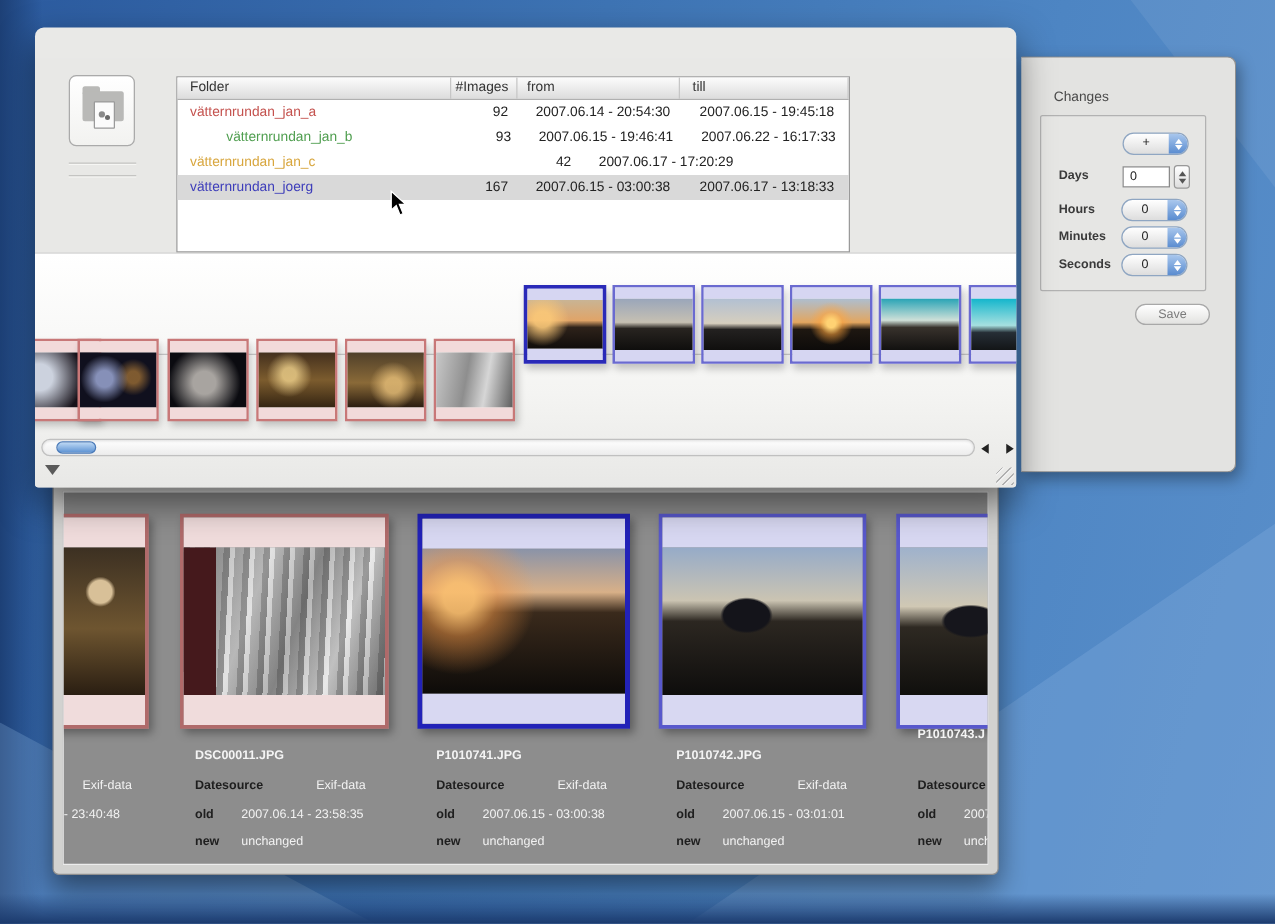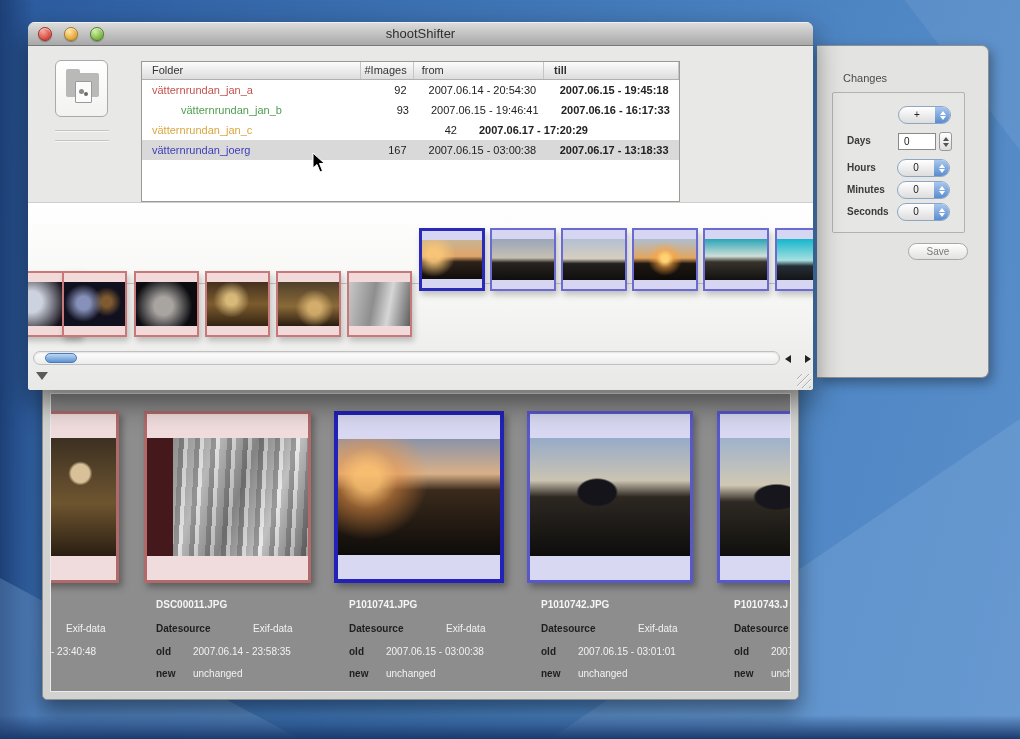--- a/index.html
+++ b/index.html
@@ -65,21 +65,21 @@
   .doc-dot1 { position:absolute; left:3px; top:7px; width:5px; height:5px; border-radius:50%; background:#8a8a8a; }
   .doc-dot2 { position:absolute; left:8px; top:10px; width:4px; height:4px; border-radius:50%; background:#6a6a6a; }
   .well-line { position:absolute; left:27px; width:54px; height:1px; background:#c4c4c2; box-shadow:0 1px 0 #f6f6f4; }
 
   .ftable { position:absolute; left:113px; top:14px; width:539px; height:141px; background:#fff; border:1px solid #9a9a9a; font-size:11px; }
   .thead { display:flex; height:18px; background:linear-gradient(#fcfcfc,#dcdcdc); border-bottom:1px solid #b0b0b0; color:#333; }
   .th { line-height:17px; border-right:1px solid #c6c6c6; overflow:hidden; white-space:nowrap; }
   .c-folder { width:259px; padding-left:10px; }
   .c-images { width:62px; text-align:right; padding-right:6px; }
   .c-from { width:154px; padding-left:8px; }
-  .c-till { width:159px; padding-left:10px;font-weight:bold; }
+  .c-till { width:159px; padding-left:10px; }
   .c-gutter { flex:1; border-right:none; }
   .trow { display:flex; height:20px; line-height:20px; color:#222; }
   .trow.sel { background:#d9d9d9; }
   .td { overflow:hidden; white-space:nowrap; }
   .td.c-from,.td.c-till { padding-left:16px; }
   .fname { text-decoration:none; }
   .fn-0 { color:#c4524e; } .fn-1 { color:#4f9e4f;padding-left:39px; } .fn-2 { color:#d8a63e; } .fn-3 { color:#3d3dba; }
 
   .strip-zone { position:absolute; left:0; top:181px; width:785px; height:187px; background:linear-gradient(#ffffff 0%,#f4f4f2 60%,#e8e8e6 100%); }
   .strip-line { position:absolute; left:0; top:80px; width:785px; height:1px; background:#c8c8c8; }
@@ -221,36 +221,30 @@
     <span class="dtxt dval" style="left:335px; top:274px;">unchanged</span>
 
     <span class="dtxt dfile" style="left:490px; top:205px;">P1010742.JPG</span>
     <span class="dtxt dlabel" style="left:490px; top:229px;">Datesource</span>
     <span class="dtxt dval" style="left:587px; top:229px;">Exif-data</span>
     <span class="dtxt dlabel" style="left:490px; top:252px;">old</span>
     <span class="dtxt dval" style="left:527px; top:252px;">2007.06.15 - 03:01:01</span>
     <span class="dtxt dlabel" style="left:490px; top:274px;">new</span>
     <span class="dtxt dval" style="left:527px; top:274px;">unchanged</span>
 
-    <span class="dtxt dfile" style="left:683px; top:205px;">P1010743.J</span>
+    <span class="dtxt dfile" style="left:683px; top:188px;">P1010743.J</span>
     <span class="dtxt dlabel" style="left:683px; top:229px;">Datesource</span>
     <span class="dtxt dlabel" style="left:683px; top:252px;">old</span>
     <span class="dtxt dval" style="left:720px; top:252px;">2007</span>
     <span class="dtxt dlabel" style="left:683px; top:274px;">new</span>
     <span class="dtxt dval" style="left:720px; top:274px;">unch</span>
   </div>
 </div>
 
 <div id="main-window">
-  <div class="titlebar">
-    <div class="tlight tl-red"></div>
-    <div class="tlight tl-yellow"></div>
-    <div class="tlight tl-green"></div>
-    <div class="title-text">shootShifter</div>
-  </div>
 
   <div class="gray-zone">
     <div class="icon-well">
       <div class="folder-tab"></div>
       <div class="folder-glyph"></div>
       <div class="doc-glyph">
         <div class="doc-dot1"></div>
           <div class="doc-dot2"></div>
       </div>
     </div>
@@ -268,21 +262,21 @@
       <div class="trow">
         <div class="td c-folder fname fn-0">vätternrundan_jan_a</div>
         <div class="td c-images">92</div>
         <div class="td c-from">2007.06.14 - 20:54:30</div>
         <div class="td c-till">2007.06.15 - 19:45:18</div>
       </div>
       <div class="trow">
         <div class="td c-folder fname fn-1">vätternrundan_jan_b</div>
         <div class="td c-images">93</div>
         <div class="td c-from">2007.06.15 - 19:46:41</div>
-        <div class="td c-till">2007.06.16 - 16:17:33</div>
+        <div class="td c-till">2007.06.22 - 16:17:33</div>
       </div>
       <div class="trow">
         <div class="td c-folder fname fn-2">vätternrundan_jan_c</div>
         <div class="td c-images">42</div>
         <div class="td c-till">2007.06.17 - 17:20:29</div>
       </div>
       <div class="trow sel">
         <div class="td c-folder fname fn-3">vätternrundan_joerg</div>
         <div class="td c-images">167</div>
         <div class="td c-from">2007.06.15 - 03:00:38</div>

